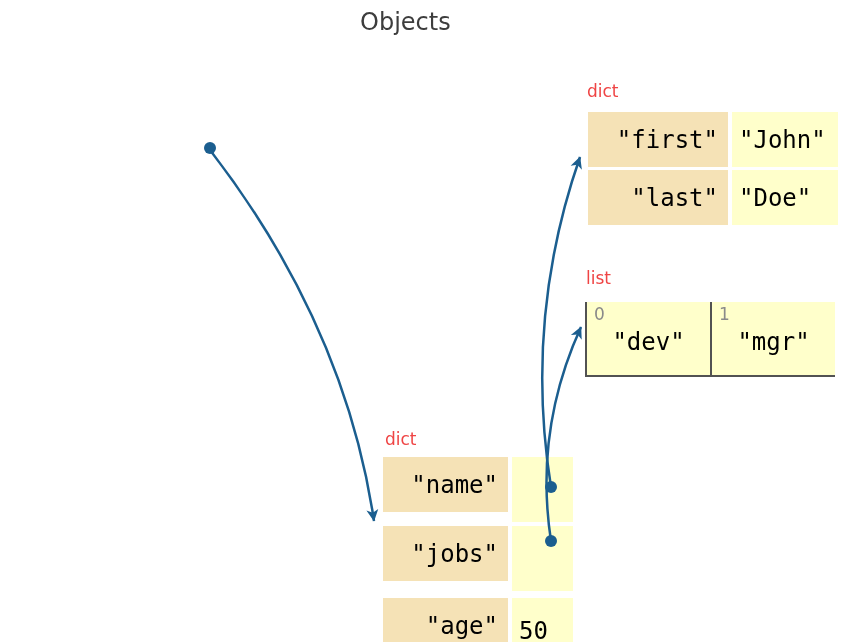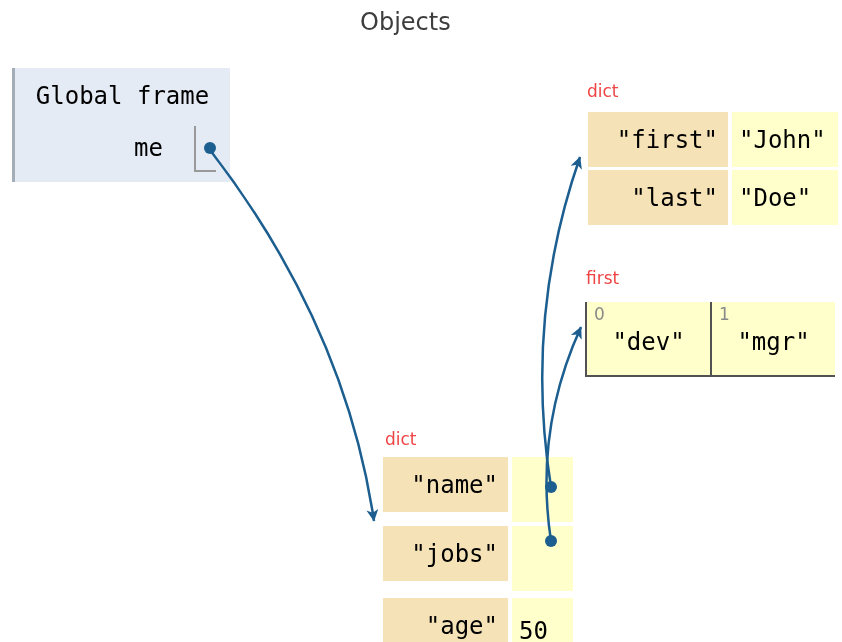--- a/index.html
+++ b/index.html
@@ -125,39 +125,34 @@
     pointer-events: none;
   }
 </style>
 </head>
 <body>
 
 <div class="canvas">
 
   <div class="col-header" id="objects-header">Objects</div>
 
-  <div class="global-frame">
-    <div class="frame-title mono">Global frame</div>
-    <div class="var-name mono">me</div>
-    <div class="var-cell"></div>
-  </div>
 
   <div class="obj-label" id="person-dict-label">dict</div>
   <div class="dict-table" id="person-dict-table">
     <div class="dict-row">
       <div class="dict-cell key-cell mono">"first"</div>
       <div class="dict-cell value-cell mono">"John"</div>
     </div>
     <div class="dict-row">
       <div class="dict-cell key-cell mono">"last"</div>
       <div class="dict-cell value-cell mono">"Doe"</div>
     </div>
   </div>
 
-  <div class="obj-label" id="jobs-list-label">first</div>
+  <div class="obj-label" id="jobs-list-label">list</div>
   <div class="list-table">
     <div class="list-cell">
       <div class="list-index">0</div>
       <div class="list-value mono">"dev"</div>
     </div>
     <div class="list-cell">
       <div class="list-index">1</div>
       <div class="list-value mono">"mgr"</div>
     </div>
   </div>

